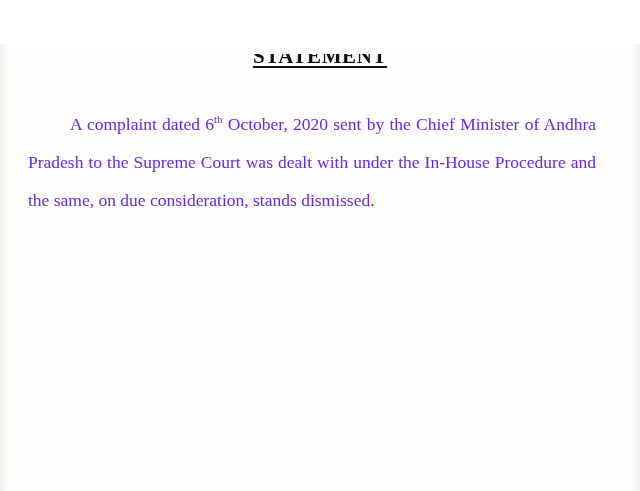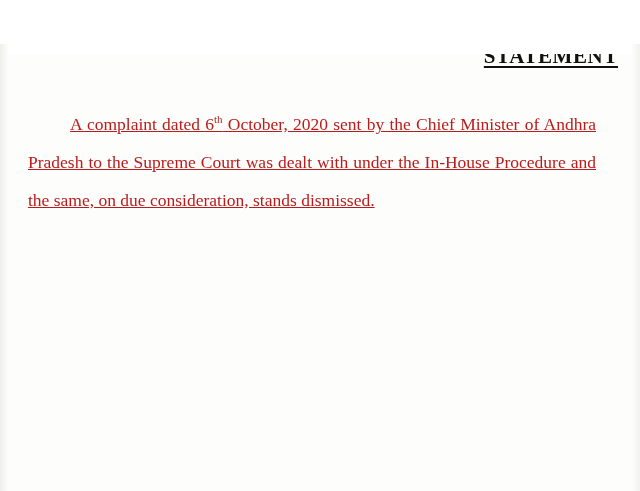--- a/index.html
+++ b/index.html
@@ -16,43 +16,42 @@
   }
   .page {
     position: relative;
     width: 640px;
     height: 491px;
     background: #fdfdfb;
     box-sizing: border-box;
     padding: 0 22px;
   }
   .doc-title {
-    text-align: right;
+    text-align: center;
     font-size: 21px;
     font-weight: bold;
     letter-spacing: 0.6px;
     text-decoration: underline;
     text-underline-offset: 3px;
     margin-top: 44px;
     margin-bottom: 0;
     color: #111111;
   }
   .body-block {
     margin-top: 36px;
   }
   p.para {
     font-size: 17.5px;
     line-height: 38px;
     text-align: justify;
     text-justify: inter-word;
     text-indent: 42px;
     margin: 0 16px 2px 0;
-    color: #b91c1c;
+    color: #6d28d9;
     padding: 0 6px;
-    text-decoration: underline;
   }
   p.para:last-child {
     margin-bottom: 0;
   }
   sup.ordinal {
     font-size: 11px;
     vertical-align: super;
     line-height: 0;
   }
   .noise-top {

